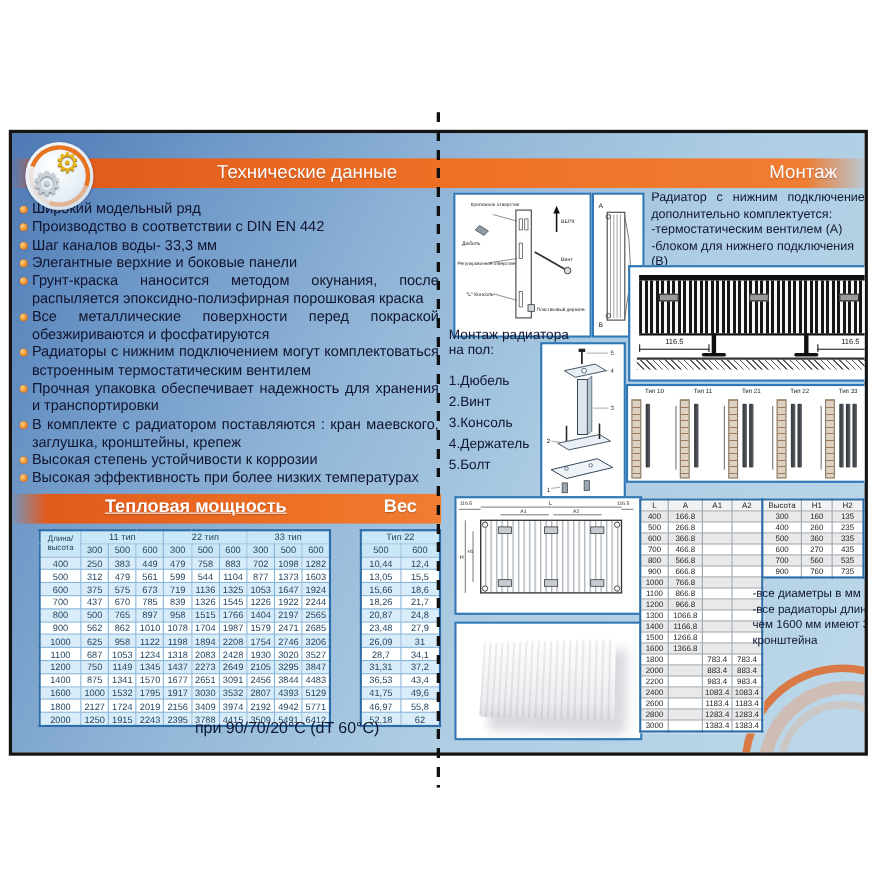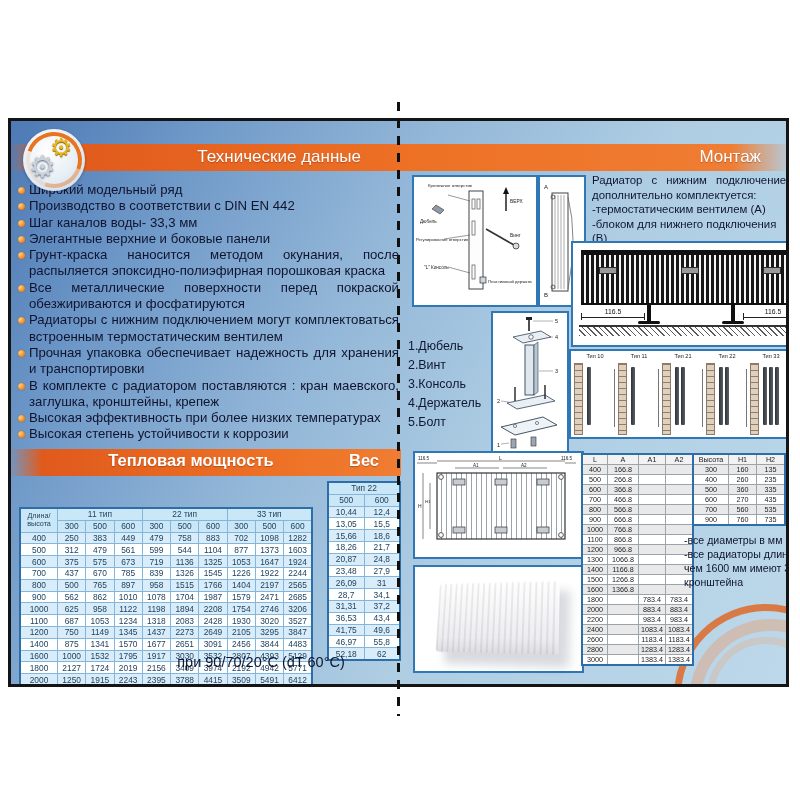--- a/index.html
+++ b/index.html
@@ -28,24 +28,24 @@
   .bullets{position:absolute;left:7px;top:61px;width:381px;z-index:2;}
   .bullet-item{display:flex;font-size:13.2px;line-height:16.3px;color:#10142e;}
   .bullet-item .dot{flex:none;width:7px;height:7px;border-radius:50%;margin:5px 4px 0 0;
         background:radial-gradient(circle at 35% 35%,#ffd27a,#e87a1e 75%);box-shadow:0 0 1px #7a3c00;}
   .bullet-item .btxt{flex:1;text-align:justify;}
   
   .band-power{position:absolute;left:0;top:328px;width:390px;height:27px;
         background:linear-gradient(90deg,rgba(228,90,25,0.05) 0%,#e05a1c 8%,#ee7226 70%,#ef7d33 100%);}
   .band-power-title{position:absolute;top:330px;color:#fff;font-weight:bold;font-size:16.5px;text-align:center;
         text-shadow:0 1px 1px rgba(80,20,0,0.35);}
-  .pw{left:40px;width:280px;} .wt{left:316px;width:74px;}
+  .pw{left:27px;width:280px;text-decoration:underline;} .wt{left:316px;width:74px;}
   
   table{border-collapse:collapse;table-layout:fixed;background:#fff;}
-  .power-table{position:absolute;left:8px;top:360px;width:294px;border:2px solid #2d6da8;margin-top:26px;}
+  .power-table{position:absolute;left:24px;top:360px;width:266px;border:2px solid #2d6da8;}
   .weight-table{position:absolute;left:316px;top:360px;width:74px;border:2px solid #2d6da8;}
   .power-table td,.weight-table td{border:1px solid #85b5da;font-size:8.4px;text-align:center;
         padding:0;height:10.8px;color:#24435f;overflow:hidden;white-space:nowrap;}
   .power-table td.hd,.weight-table td.hd{background:#c9e7f6;}
   .power-table td.corner{font-size:7.2px;line-height:8px;}
   .power-table tbody tr:nth-child(odd) td{background:#d8edf9;}
   .power-table tbody tr:nth-child(even) td{background:#feffff;}
   .weight-table tbody tr:nth-child(odd) td{background:#d8edf9;}
   .weight-table tbody tr:nth-child(even) td{background:#feffff;}
   .footnote{position:absolute;left:110px;top:533px;width:280px;text-align:center;font-size:14.5px;color:#0f1630;}
@@ -159,25 +159,25 @@
       <div class="bullet-item">
         <span class="dot"></span>
         <div class="btxt">Прочная упаковка обеспечивает надежность для хранения и транспортировки</div>
       </div>
       <div class="bullet-item">
         <span class="dot"></span>
         <div class="btxt">В комплекте с радиатором поставляются : кран маевского, заглушка, кронштейны, крепеж</div>
       </div>
       <div class="bullet-item">
         <span class="dot"></span>
+        <div class="btxt">Высокая степень устойчивости к коррозии</div>
+      </div>
+      <div class="bullet-item">
+        <span class="dot"></span>
         <div class="btxt">Высокая эффективность при более низких температурах</div>
-      </div>
-      <div class="bullet-item">
-        <span class="dot"></span>
-        <div class="btxt">Высокая степень устойчивости к коррозии</div>
       </div>
     </div>
 
   <div class="band-power"></div>
   <div class="band-power-title pw">Тепловая мощность</div>
   <div class="band-power-title wt">Вес</div>
 
   <table class="power-table">
       <thead>
         <tr>
@@ -487,20 +487,21 @@
         <div class="clip" style="left:82%"></div>
       </div>
       <div class="foot" style="left:68px"></div>
       <div class="foot" style="left:152px"></div>
       <div class="dim116" style="left:2px;width:64px">116.5</div>
       <div class="dim116" style="right:2px;width:60px">116.5</div>
       <div class="ground"></div>
     </div>
   </div>
 
+  <div class="floor-title">Монтаж радиатора на пол:</div>
   <div class="floor-list" id="floor-list">
       <div>1.Дюбель</div>
       <div>2.Винт</div>
       <div>3.Консоль</div>
       <div>4.Держатель</div>
       <div>5.Болт</div>
     </div>
 
   <div class="diagram-box box-floor">
     <svg width="70" height="138" viewBox="0 0 70 138">

